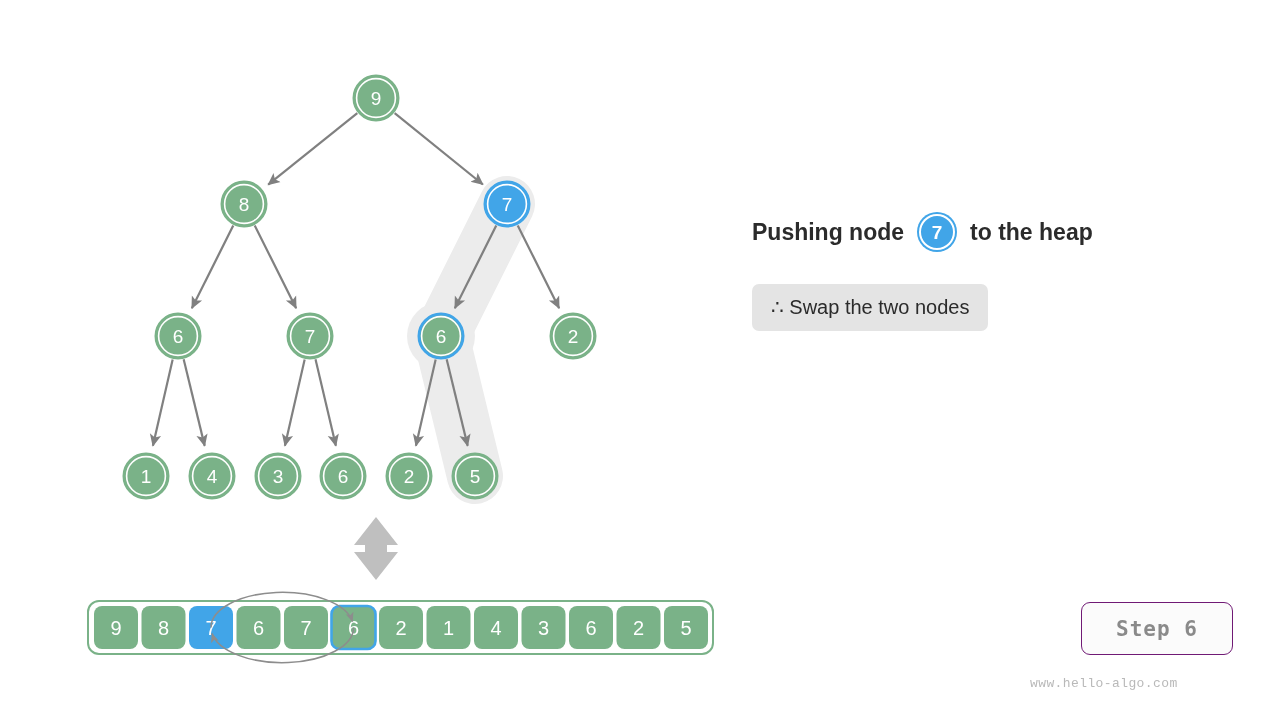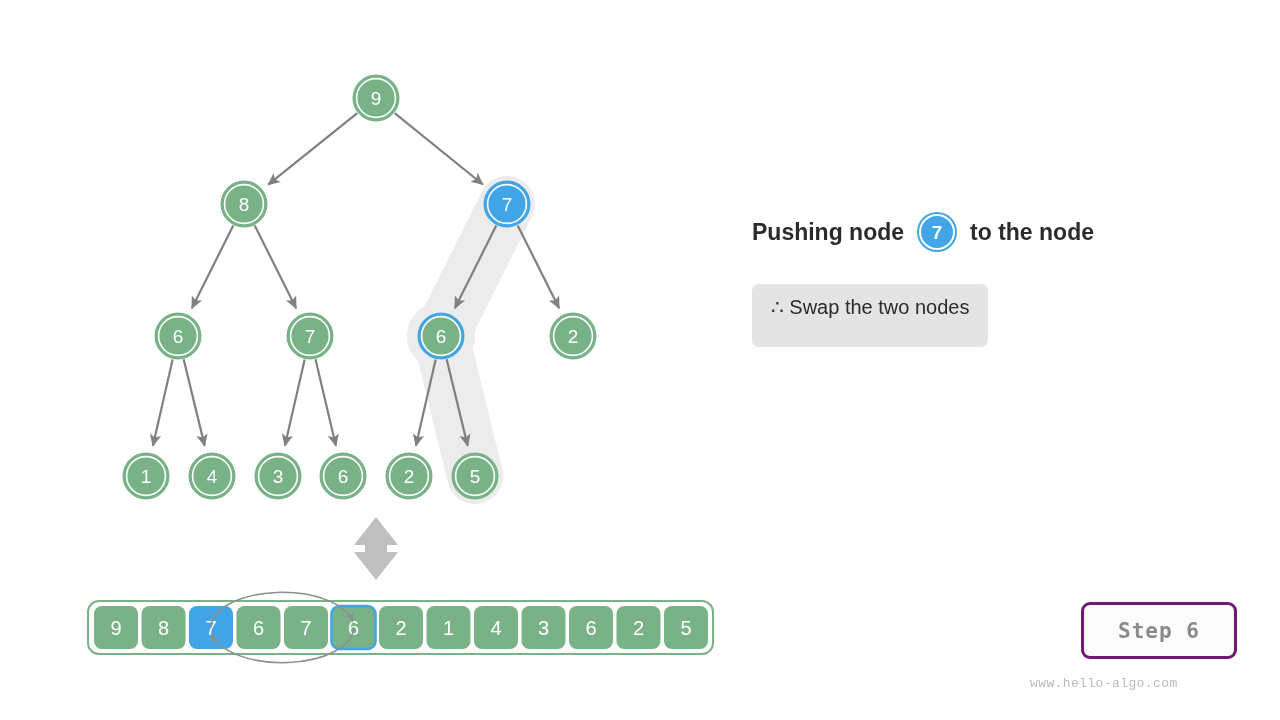--- a/index.html
+++ b/index.html
@@ -88,33 +88,33 @@
     margin-left: 14px;
     margin-bottom: 13px;
     white-space: nowrap;
   }
   .conclusion {
     display: inline-block;
     font-size: 20px;
     color: #2b2b2b;
     background: #e4e4e4;
     border-radius: 7px;
-    padding: 11px 19px 28px 19px;
+    padding: 11px 19px 12px 19px;
     margin-left: 0px;
     white-space: nowrap;
   }
   .blue { color: #2e9bdf; font-weight: bold; }
   .green { color: #4fa065; font-weight: bold; }
   .step-badge {
     position: absolute;
     left: 1081px;
     top: 602px;
     width: 150px;
     height: 51px;
-    border: 3px solid #701a75;
+    border: 1px solid #701a75;
     border-radius: 9px;
     background: #fbfbfb;
     display: flex;
     align-items: center;
     justify-content: center;
     font-family: "DejaVu Sans Mono", monospace;
     font-size: 21px;
     font-weight: bold;
     letter-spacing: 1px;
     color: #8a8a8a;
@@ -300,21 +300,21 @@
         <path d="M211,627.5 A71.25,35 0 0 1 352.5,621.5" fill="none" stroke="#8d8d8d" stroke-width="1.5" marker-end="url(#arrowhead-thin)"></path>
         <path d="M353.5,627.5 A71.25,35 0 0 1 212,633.5" fill="none" stroke="#8d8d8d" stroke-width="1.5" marker-end="url(#arrowhead-thin)"></path>
       </g>
   </svg>
 
   <div class="panel">
 
     <div class="panel-title">
       <span>Pushing node</span>
       <span class="title-badge">7</span>
-      <span>to the node</span>
+      <span>to the heap</span>
     </div>
 
     <div class="steps">
 
 
 
 
       <div class="conclusion">
         <span>∴</span><span> Swap the two nodes</span>
       </div>

